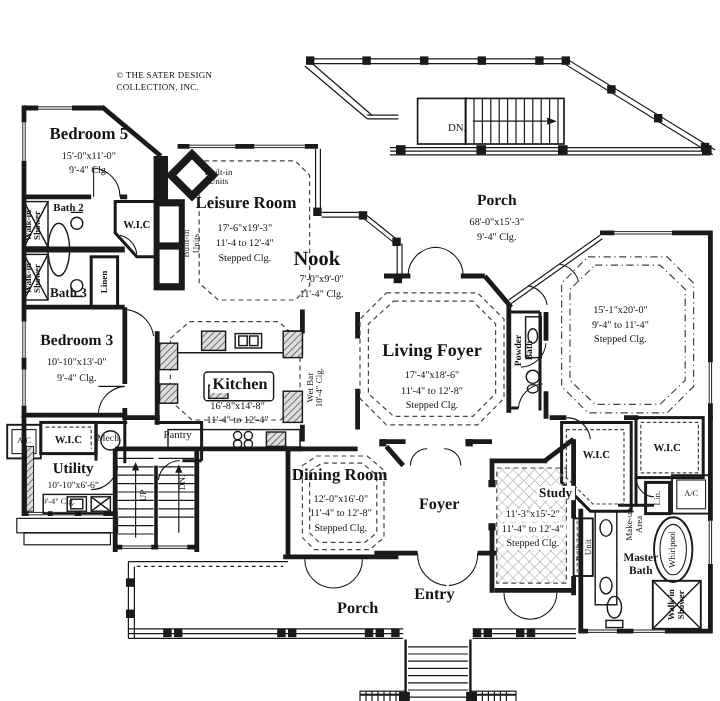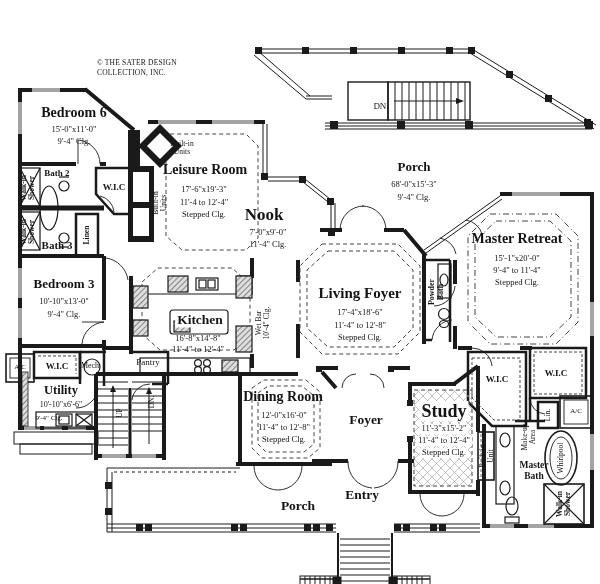--- a/index.html
+++ b/index.html
@@ -301,21 +301,21 @@
     <path d="M530,362 A16,16 0 0 0 545,378"></path>
     <path d="M348,425 A26,26 0 0 0 372,452 M398,425 A26,26 0 0 1 374,452"></path>
     <path d="M254,430 A24,24 0 0 0 278,454 M302,430 A24,24 0 0 1 278,454"></path>
     <path d="M420,458 A22,22 0 0 0 442,480 M464,458 A22,22 0 0 1 442,480"></path>
     <path d="M342,352 A14,14 0 0 1 356,338 M384,352 A14,14 0 0 0 370,338"></path>
   </g>
 </svg>
 
   <div class="copyright">© THE SATER DESIGN COLLECTION, INC.</div>
 
-  <div class="lbl b" style="left:74px;top:77px;font-size:14px">Bedroom 6</div>
+  <div class="lbl b" style="left:74px;top:77px;font-size:14px">Bedroom 5</div>
   <div class="lbl" style="left:74px;top:94px;font-size:8.5px">15'-0"x11'-0"</div>
   <div class="lbl" style="left:74px;top:106px;font-size:8.5px">9'-4" Clg.</div>
 
   <div class="lbl b" style="left:57px;top:137px;font-size:9px">Bath 2</div>
   <div class="lbl b v wrap" style="left:28px;top:152px;font-size:7.5px;width:30px">Walk-in Shower</div>
   <div class="lbl b" style="left:57px;top:209px;font-size:11px">Bath 3</div>
   <div class="lbl b v wrap" style="left:28px;top:196px;font-size:7.5px;width:30px">Walk-in Shower</div>
   <div class="lbl b" style="left:114px;top:151px;font-size:9px">W.I.C</div>
   <div class="lbl wrap" style="left:182px;top:112px;font-size:7.5px;width:32px">Built-in Units</div>
   <div class="lbl v wrap" style="left:160px;top:167px;font-size:7.5px;width:32px">Built-in Units</div>
@@ -328,21 +328,20 @@
 
   <div class="lbl b" style="left:264px;top:179px;font-size:17px">Nook</div>
   <div class="lbl" style="left:268px;top:197px;font-size:8.5px">7'-0"x9'-0"</div>
   <div class="lbl" style="left:268px;top:209px;font-size:8.5px">11'-4" Clg.</div>
 
   <div class="lbl b" style="left:414px;top:131px;font-size:13px">Porch</div>
   <div class="lbl" style="left:414px;top:149px;font-size:8.5px">68'-0"x15'-3"</div>
   <div class="lbl" style="left:414px;top:162px;font-size:8.5px">9'-4" Clg.</div>
   <div class="lbl" style="left:381px;top:70px;font-size:9px">DN.</div>
 
-  <div class="lbl b" style="left:517px;top:203px;font-size:14px">Master Retreat</div>
   <div class="lbl" style="left:517px;top:223px;font-size:8.5px">15'-1"x20'-0"</div>
   <div class="lbl" style="left:517px;top:235px;font-size:8.5px">9'-4" to 11'-4"</div>
   <div class="lbl" style="left:517px;top:247px;font-size:8.5px">Stepped Clg.</div>
 
   <div class="lbl b" style="left:360px;top:257px;font-size:15px">Living Foyer</div>
   <div class="lbl" style="left:360px;top:277px;font-size:8.5px">17'-4"x18'-6"</div>
   <div class="lbl" style="left:360px;top:290px;font-size:8.5px">11'-4" to 12'-8"</div>
   <div class="lbl" style="left:360px;top:302px;font-size:8.5px">Stepped Clg.</div>
 
   <div class="lbl b v wrap" style="left:437px;top:256px;font-size:8px;width:32px">Powder Bath</div>
@@ -372,21 +371,21 @@
   <div class="lbl v" style="left:120px;top:377px;font-size:7.5px">UP</div>
   <div class="lbl v" style="left:152px;top:366px;font-size:7.5px">DN.</div>
 
   <div class="lbl b" style="left:283px;top:361px;font-size:14px">Dining Room</div>
   <div class="lbl" style="left:284px;top:380px;font-size:8.5px">12'-0"x16'-0"</div>
   <div class="lbl" style="left:284px;top:392px;font-size:8.5px">11'-4" to 12'-8"</div>
   <div class="lbl" style="left:284px;top:404px;font-size:8.5px">Stepped Clg.</div>
 
   <div class="lbl b" style="left:366px;top:384px;font-size:13.5px">Foyer</div>
 
-  <div class="lbl b bgw" style="left:444px;top:375px;font-size:18px">Study</div>
+  <div class="lbl b bgw" style="left:463px;top:375px;font-size:11px">Study</div>
   <div class="lbl bgw" style="left:444px;top:393px;font-size:8.5px">11'-3"x15'-2"</div>
   <div class="lbl bgw" style="left:444px;top:405px;font-size:8.5px">11'-4" to 12'-4"</div>
   <div class="lbl bgw" style="left:444px;top:417px;font-size:8.5px">Stepped Clg.</div>
 
   <div class="lbl b" style="left:362px;top:459px;font-size:13.5px">Entry</div>
   <div class="lbl b" style="left:298px;top:470px;font-size:13.5px">Porch</div>
 
   <div class="lbl b" style="left:497px;top:343px;font-size:9px">W.I.C</div>
   <div class="lbl b" style="left:556px;top:337px;font-size:9px">W.I.C</div>
   <div class="lbl v" style="left:548px;top:379px;font-size:7.5px">Lin.</div>

